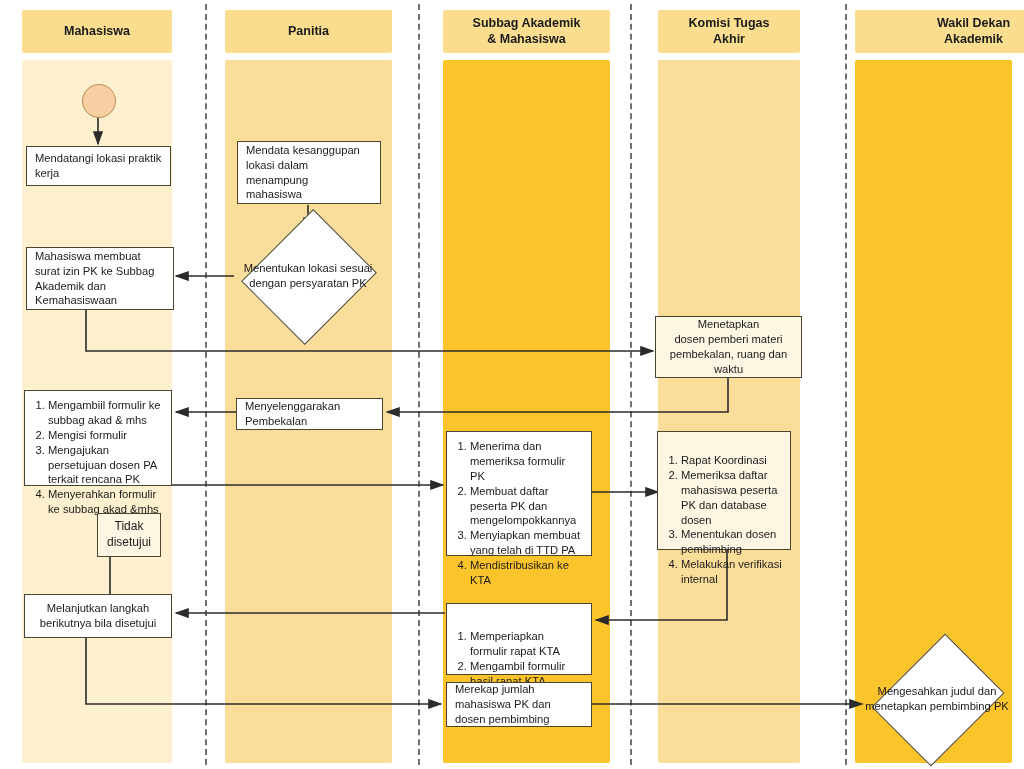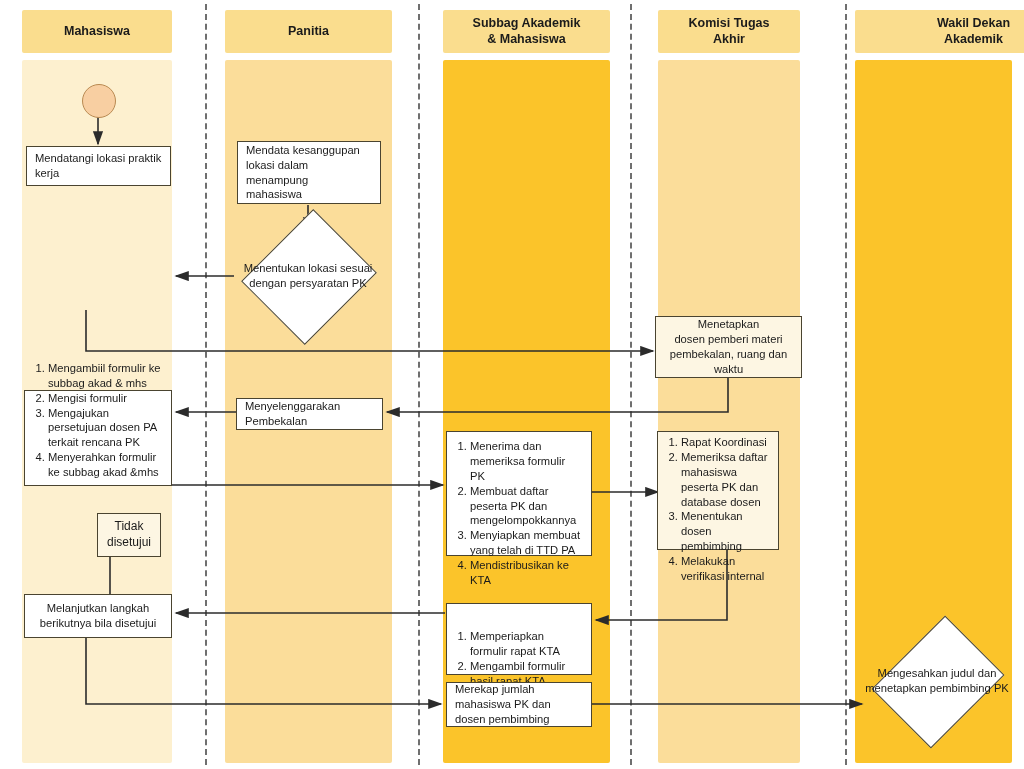--- a/index.html
+++ b/index.html
@@ -120,51 +120,57 @@
 lokasi dalam menampung
 mahasiswa</span>
   </div>
 
   <div class="diamond" style="left:236px;top:232px;width:144px;height:88px;">
     <div class="dshape" style="left:28px;top:-6px;width:88px;height:100px;"></div>
     <div class="dtext" style="width:160px;left:-8px;">Menentukan lokasi sesuai
 dengan persyaratan PK</div>
   </div>
 
+  <div class="node" style="left:26px;top:247px;width:148px;height:63px;">
+    <span class="plain">Mahasiswa membuat
+surat izin PK ke Subbag
+Akademik dan
+Kemahasiswaan</span>
+  </div>
 
   <div class="node center cream" style="left:655px;top:316px;width:147px;height:62px;">
     <span class="plain">Menetapkan
 dosen pemberi materi
 pembekalan, ruang dan waktu</span>
   </div>
 
   <div class="node" style="left:236px;top:398px;width:147px;height:32px;">
     <span class="plain">Menyelenggarakan
 Pembekalan</span>
   </div>
 
-  <div class="node" style="left:24px;top:390px;width:148px;height:96px;align-items:flex-end;padding-top:7px;">
+  <div class="node" style="left:24px;top:390px;width:148px;height:96px;align-items:flex-start;padding-top:7px;">
     <ol>
       <li>Mengambiil formulir ke subbag akad &amp; mhs</li>
       <li>Mengisi formulir</li>
       <li>Mengajukan persetujuan dosen PA terkait rencana PK</li>
       <li>Menyerahkan formulir ke subbag akad &amp;mhs</li>
     </ol>
   </div>
 
   <div class="node" style="left:446px;top:431px;width:146px;height:125px;align-items:flex-start;padding-top:7px;">
     <ol>
       <li>Menerima dan memeriksa formulir PK</li>
       <li>Membuat daftar peserta PK dan mengelompokkannya</li>
       <li>Menyiapkan membuat yang telah di TTD PA</li>
       <li>Mendistribusikan ke KTA</li>
     </ol>
   </div>
 
-  <div class="node cream" style="left:657px;top:431px;width:122px;height:119px;align-items:flex-start;padding-top:3px;">
+  <div class="node cream" style="left:657px;top:431px;width:134px;height:119px;align-items:flex-start;padding-top:21px;">
     <ol>
       <li>Rapat Koordinasi</li>
       <li>Memeriksa daftar mahasiswa peserta PK dan database dosen</li>
       <li>Menentukan dosen pembimbing</li>
       <li>Melakukan verifikasi internal</li>
     </ol>
   </div>
 
   <div class="label-box" style="left:97px;top:513px;width:64px;height:44px;">
     <span style="white-space:pre-line;">Tidak
@@ -182,19 +188,19 @@
       <li>Mengambil formulir hasil rapat KTA</li>
     </ol>
   </div>
 
   <div class="node" style="left:446px;top:682px;width:146px;height:45px;">
     <span class="plain">Merekap jumlah
 mahasiswa PK dan
 dosen pembimbing</span>
   </div>
 
-  <div class="diamond" style="left:862px;top:632px;width:150px;height:98px;">
+  <div class="diamond" style="left:862px;top:650px;width:150px;height:98px;">
     <div class="dshape" style="left:34px;top:-2px;width:82px;height:102px;"></div>
     <div class="dtext" style="width:166px;left:-8px;">Mengesahkan judul dan
 menetapkan pembimbing PK</div>
   </div>
 
 </div>
 
 </body></html>

